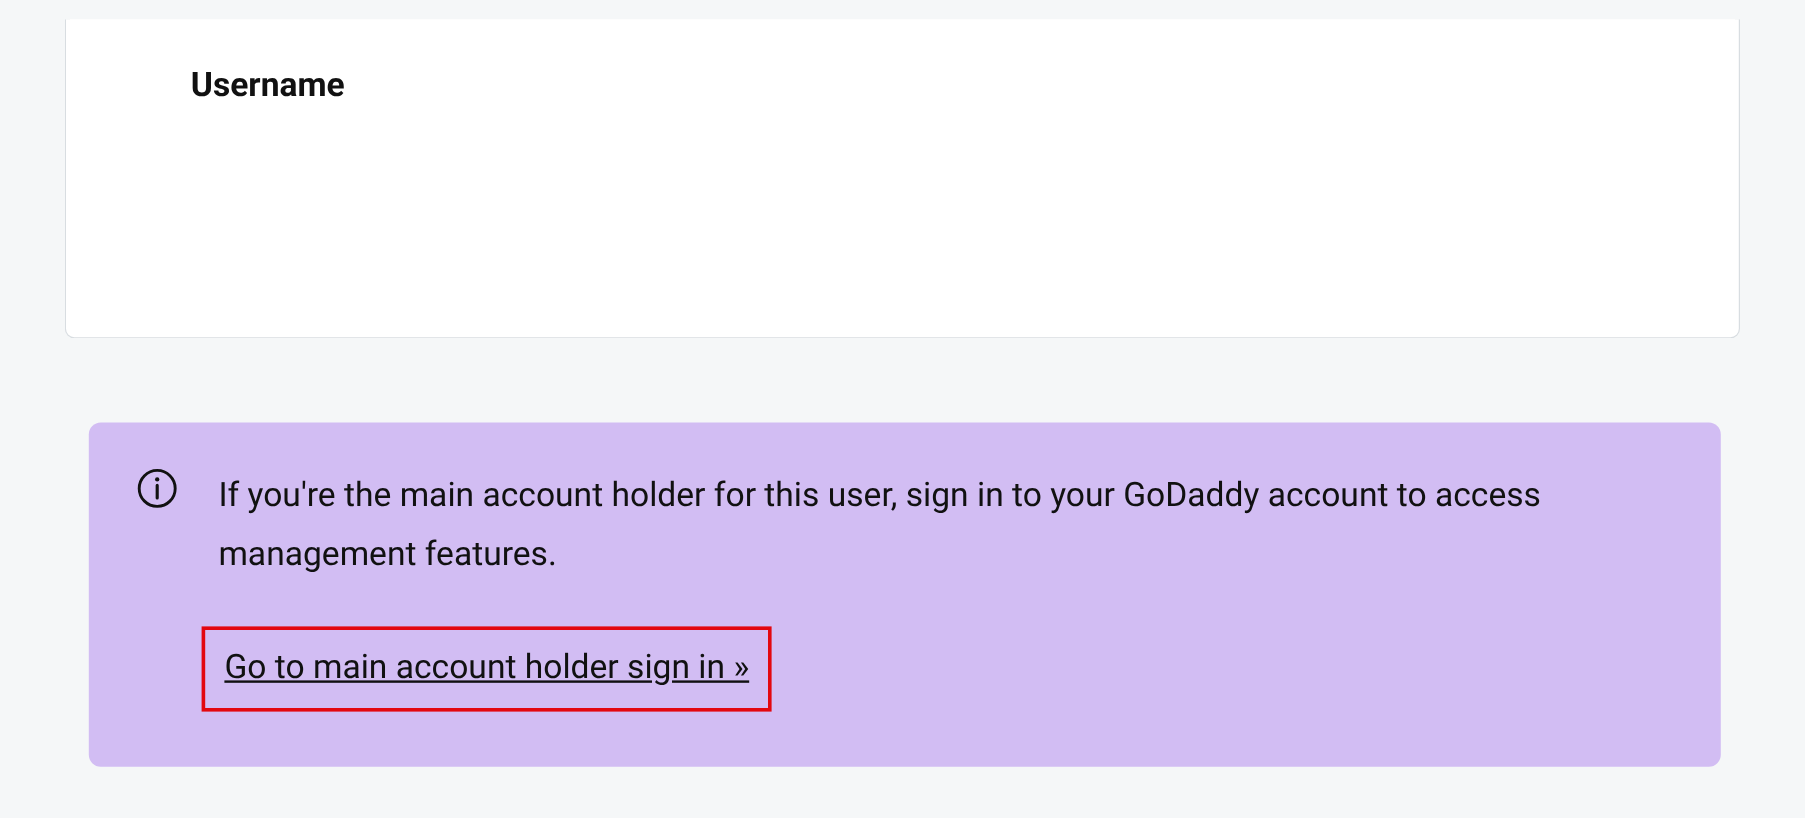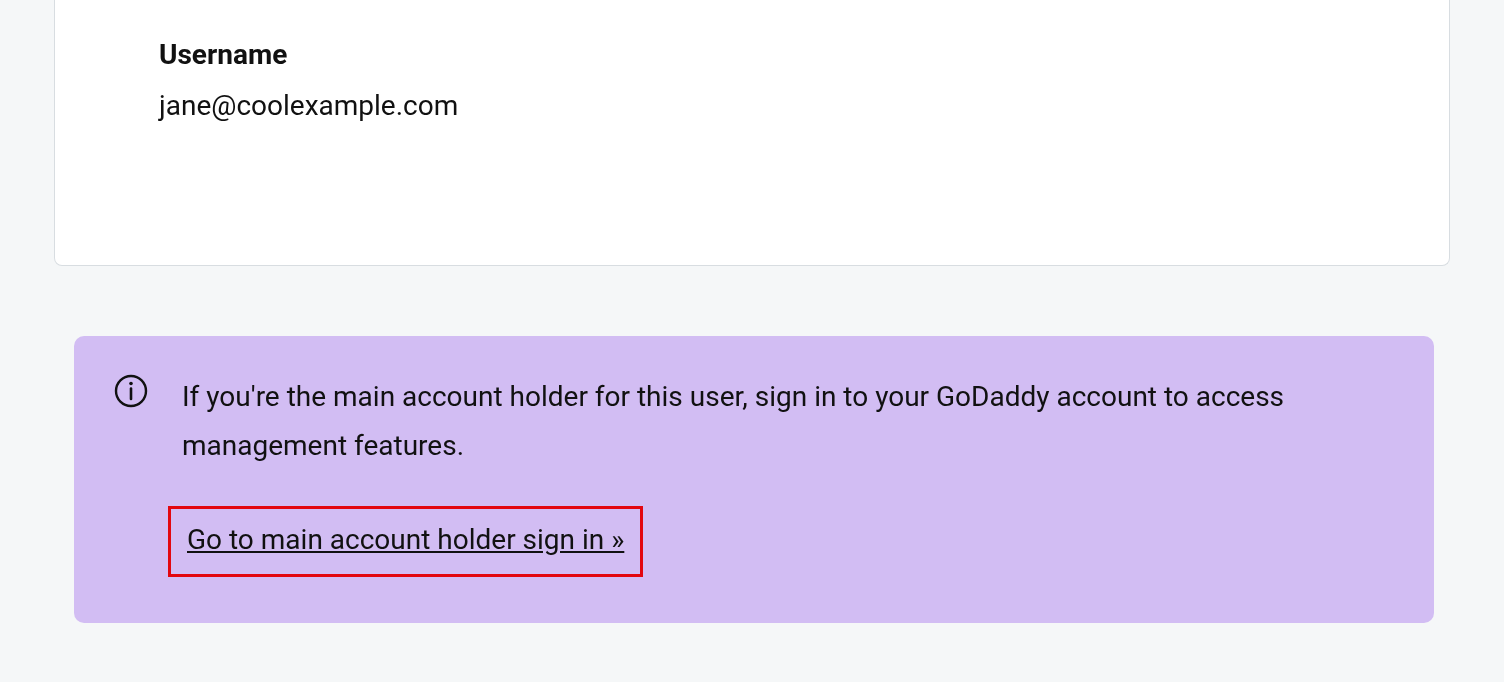--- a/index.html
+++ b/index.html
@@ -11,21 +11,21 @@
       font-family: -apple-system, BlinkMacSystemFont, "Segoe UI", Roboto, Helvetica, Arial, sans-serif;
       background: #f5f7f8;
       width: 1504px;
       height: 682px;
       overflow: hidden;
     }
     .card {
       background: #ffffff;
       border: 1px solid #d8dde1;
       border-radius: 8px;
-      margin: 0 54px;
+      margin: 16px 54px;
       padding: 0 0 52px 0;
       height: 266px;
       position: relative;
       border-top: none;
       border-top-left-radius: 0;
       border-top-right-radius: 0;
     }
     .card-content {
       padding-left: 104px;
       padding-top: 38px;
@@ -78,21 +78,20 @@
       text-decoration: underline;
       cursor: pointer;
     }
   </style>
 </head>
 <body>
 
 <div class="card">
   <div class="card-content">
     <div class="username-label">Username</div>
-    <div class="username-value">jane@coolexample.com</div>
   </div>
 </div>
 
 <div class="notice-box">
   <div class="notice-row">
     <span class="info-icon">
       <svg width="34" height="34" viewBox="0 0 34 34" fill="none">
         <circle cx="17" cy="17" r="15" stroke="#111111" stroke-width="2.4"></circle>
         <line x1="17" y1="14.5" x2="17" y2="25" stroke="#111111" stroke-width="2.6" stroke-linecap="round"></line>
         <circle cx="17" cy="9.5" r="1.8" fill="#111111"></circle>

